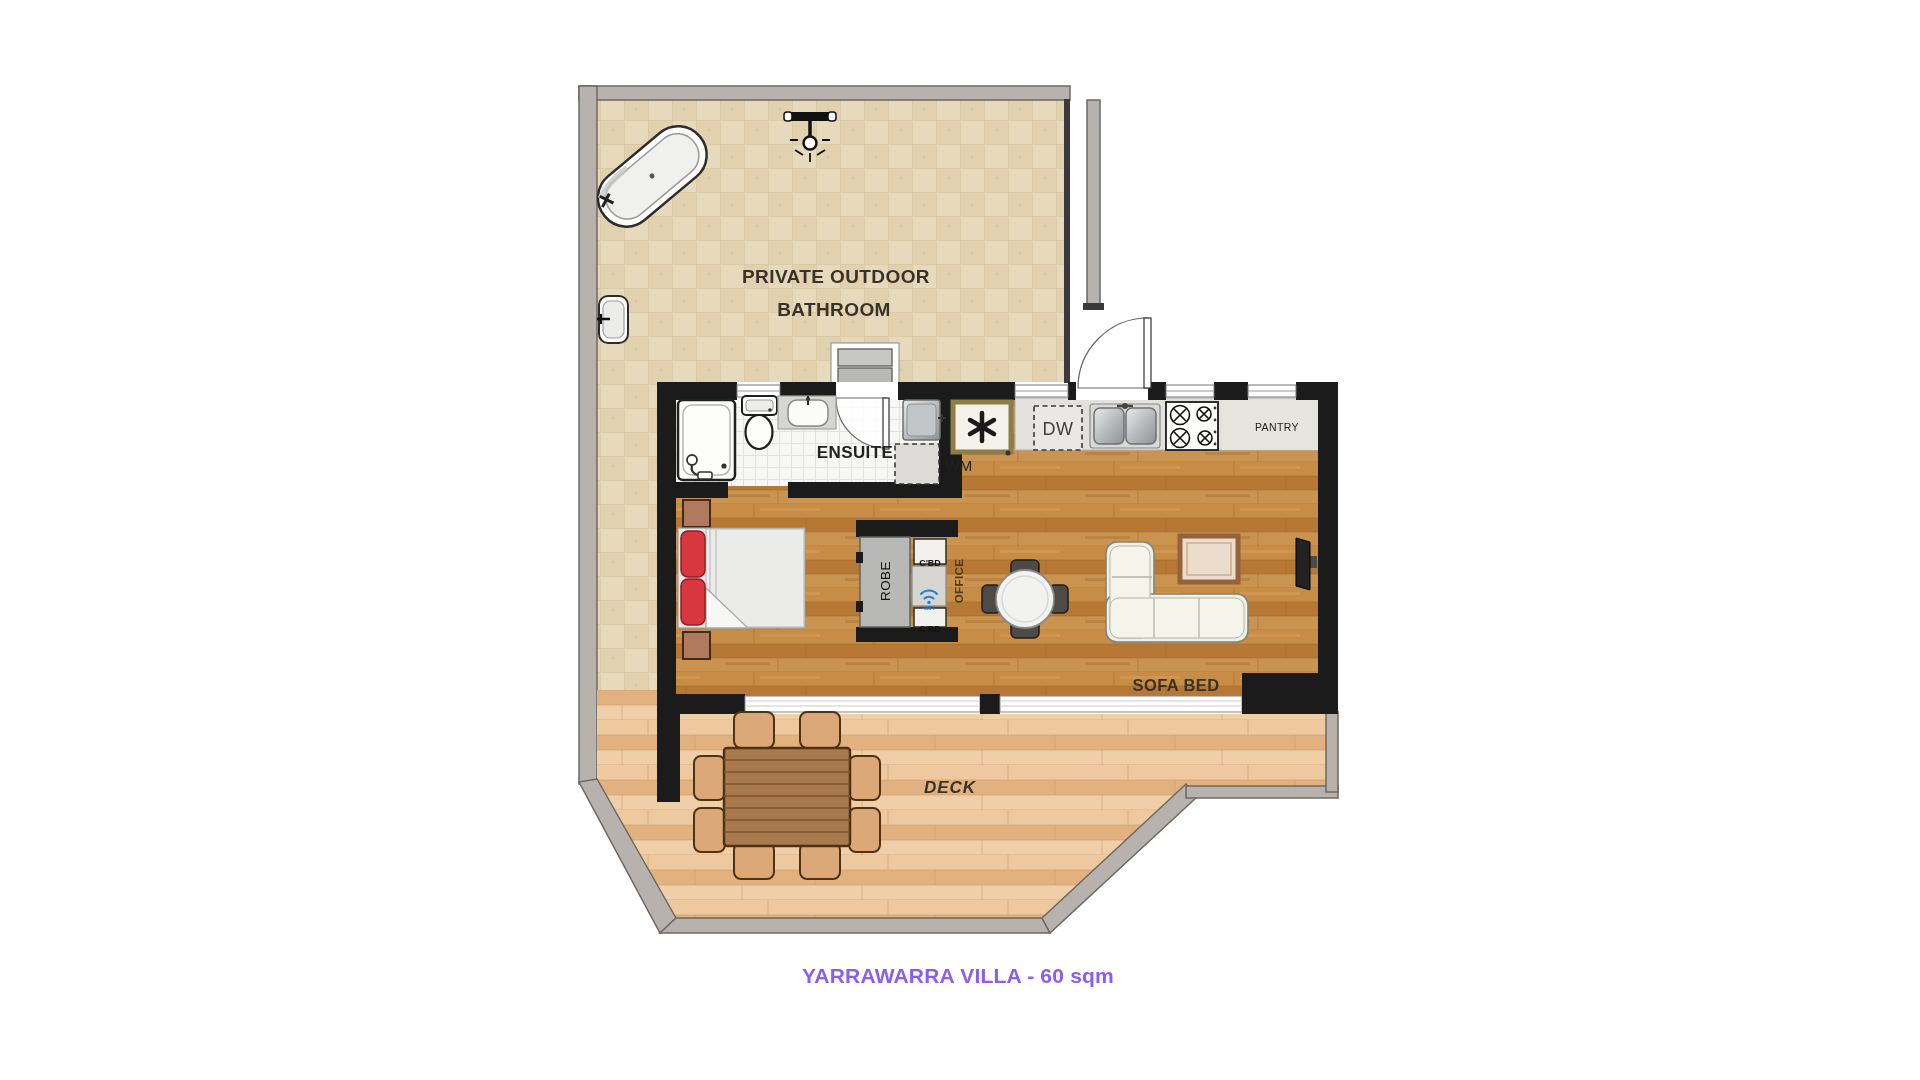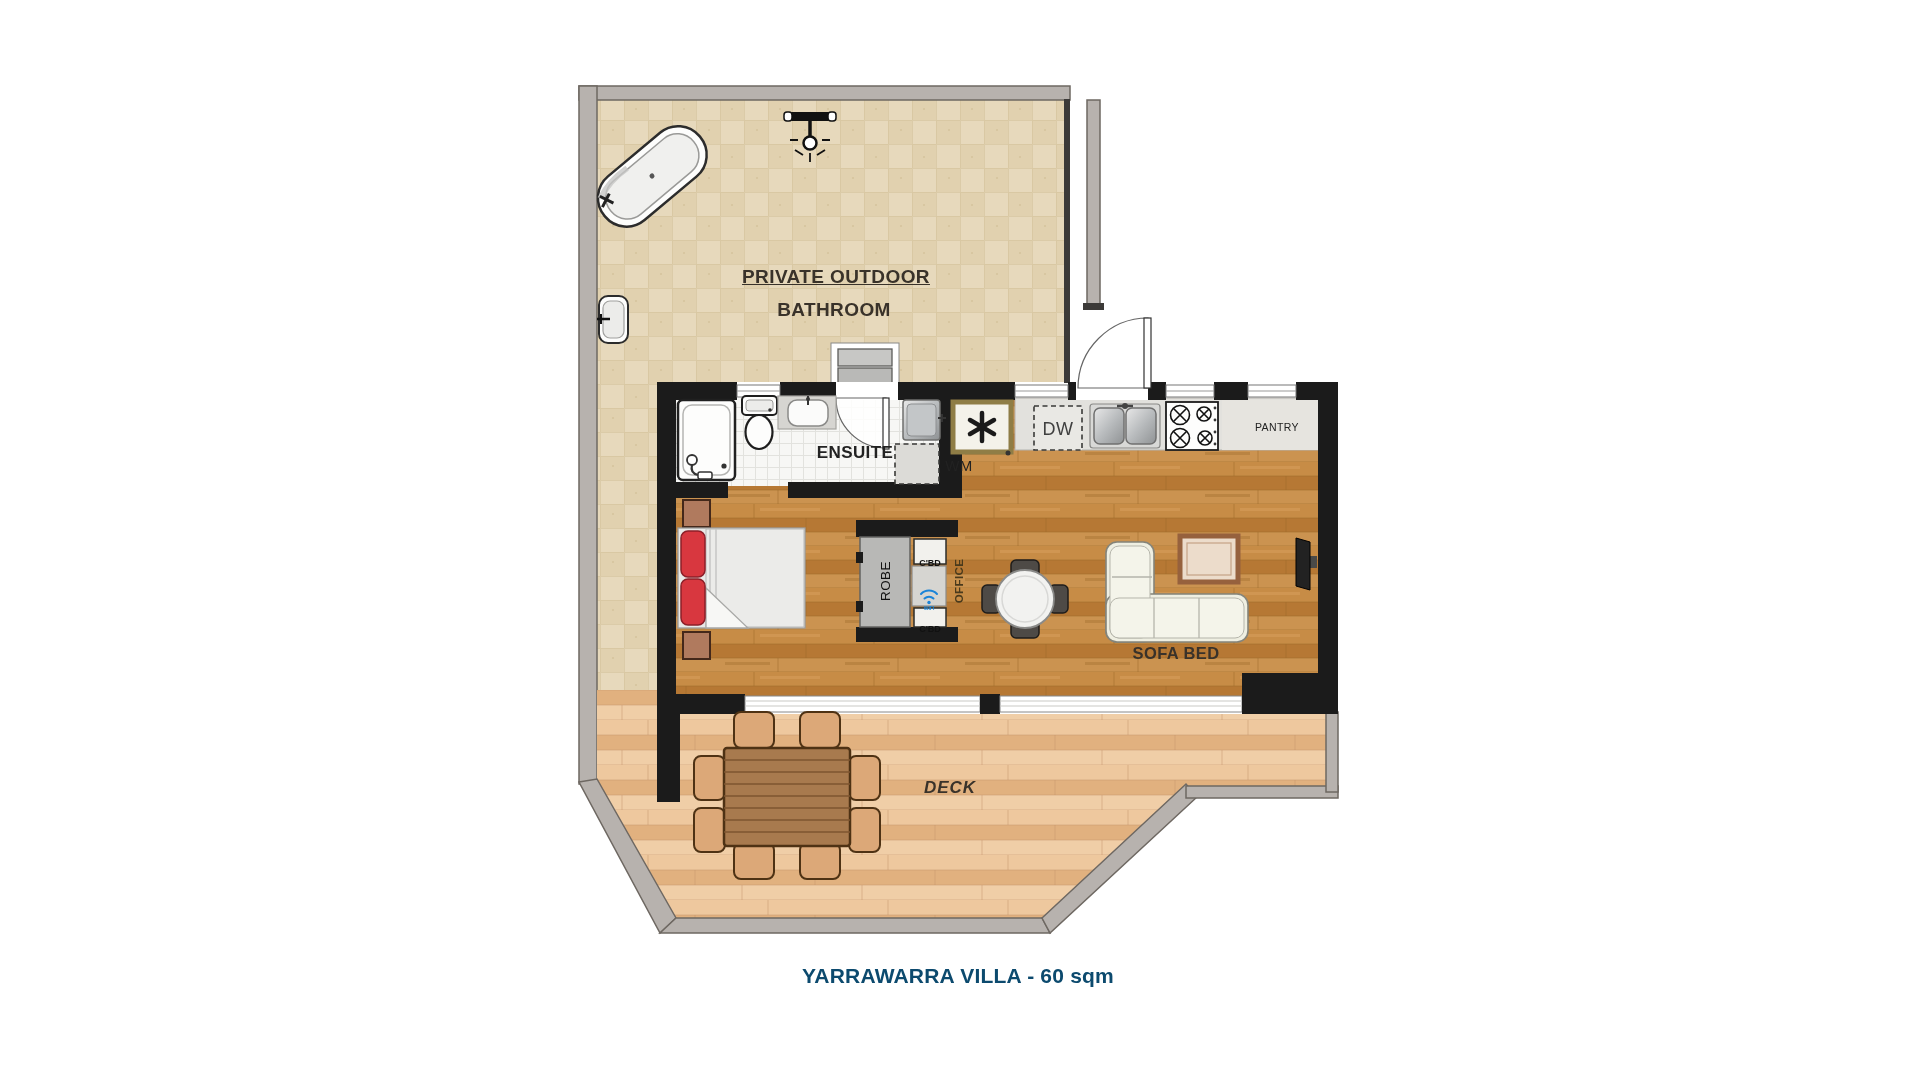--- a/index.html
+++ b/index.html
@@ -11,23 +11,23 @@
   .lbl.vert{transform:translate(-50%,-50%) rotate(-90deg);}
   .room-lbl{font-size:19px;}
   .ensuite-lbl{font-size:17px;color:#222;}
   .wm-lbl{font-size:15px;color:#222;font-weight:500;}
   .dw-lbl{font-size:18px;color:#404040;font-weight:500;}
   .pantry-lbl{font-size:10.5px;color:#222;font-weight:500;}
   .robe-lbl{font-size:13.5px;color:#111;font-weight:500;}
   .cbd-lbl{font-size:9px;color:#111;font-weight:600;letter-spacing:0;margin-top:12px;}
   .office-lbl{font-size:11.5px;color:#4a3a1c;}
   .wifi-lbl{font-size:5px;color:#1a84d8;font-weight:700;letter-spacing:0;}
-  .sofa-lbl{font-size:16.5px;}
+  .sofa-lbl{font-size:16.5px;margin-top:32px;}
   .deck-lbl{font-size:17px;letter-spacing:1px;}
-  .title-lbl{font-size:21px;font-weight:bold;color:#0c4a6e;letter-spacing:.2px;}
+  .title-lbl{font-size:21px;font-weight:bold;color:#8b5cf6;letter-spacing:.2px;}
 </style>
 </head>
 <body>
 
 <div id="stage">
 
 <svg id="plan-svg" width="1920" height="1080" viewBox="0 0 1920 1080">
   <defs>
     <pattern id="tiles" width="48" height="48" patternUnits="userSpaceOnUse">
       <rect width="48" height="48" fill="#e7d9bc"></rect>
@@ -288,21 +288,21 @@
     <rect x="694" y="808" width="31" height="44" rx="7" fill="#dca878" stroke="#4e3214" stroke-width="2"></rect>
     <rect x="849" y="756" width="31" height="44" rx="7" fill="#dca878" stroke="#4e3214" stroke-width="2"></rect>
     <rect x="849" y="808" width="31" height="44" rx="7" fill="#dca878" stroke="#4e3214" stroke-width="2"></rect>
     <rect x="734" y="843" width="40" height="36" rx="7" fill="#dca878" stroke="#4e3214" stroke-width="2"></rect>
     <rect x="800" y="843" width="40" height="36" rx="7" fill="#dca878" stroke="#4e3214" stroke-width="2"></rect>
     <rect x="724" y="748" width="126" height="98" rx="3" fill="#a87a4e" stroke="#4e3214" stroke-width="2.5"></rect>
     <path d="M724,760 H850 M724,772 H850 M724,784 H850 M724,796 H850 M724,808 H850 M724,820 H850 M724,832 H850" stroke="#7e5630" stroke-width="1.5"></path>
   </g>
 </svg>
 
-<div class="lbl room-lbl" style="left:836px;top:277px;text-decoration:underline;">PRIVATE OUTDOOR</div>
+<div class="lbl room-lbl" style="left:836px;top:277px;">PRIVATE OUTDOOR</div>
 <div class="lbl room-lbl" style="left:834px;top:310px;">BATHROOM</div>
 <div class="lbl ensuite-lbl" style="left:826px;top:453px;margin-left:29px;">ENSUITE</div>
 <div class="lbl wm-lbl" style="left:959px;top:465px;">WM</div>
 <div class="lbl dw-lbl" style="left:1058px;top:429px;">DW</div>
 <div class="lbl pantry-lbl" style="left:1277px;top:427px;">PANTRY</div>
 <div class="lbl vert robe-lbl" style="left:885px;top:581px;">ROBE</div>
 <div class="lbl cbd-lbl" style="left:930px;top:551px;">C'BD</div>
 <div class="lbl cbd-lbl" style="left:930px;top:617px;">C'BD</div>
 <div class="lbl vert office-lbl" style="left:959px;top:581px;">OFFICE</div>
 <div class="lbl wifi-lbl" style="left:929px;top:608px;">WIFI</div>

